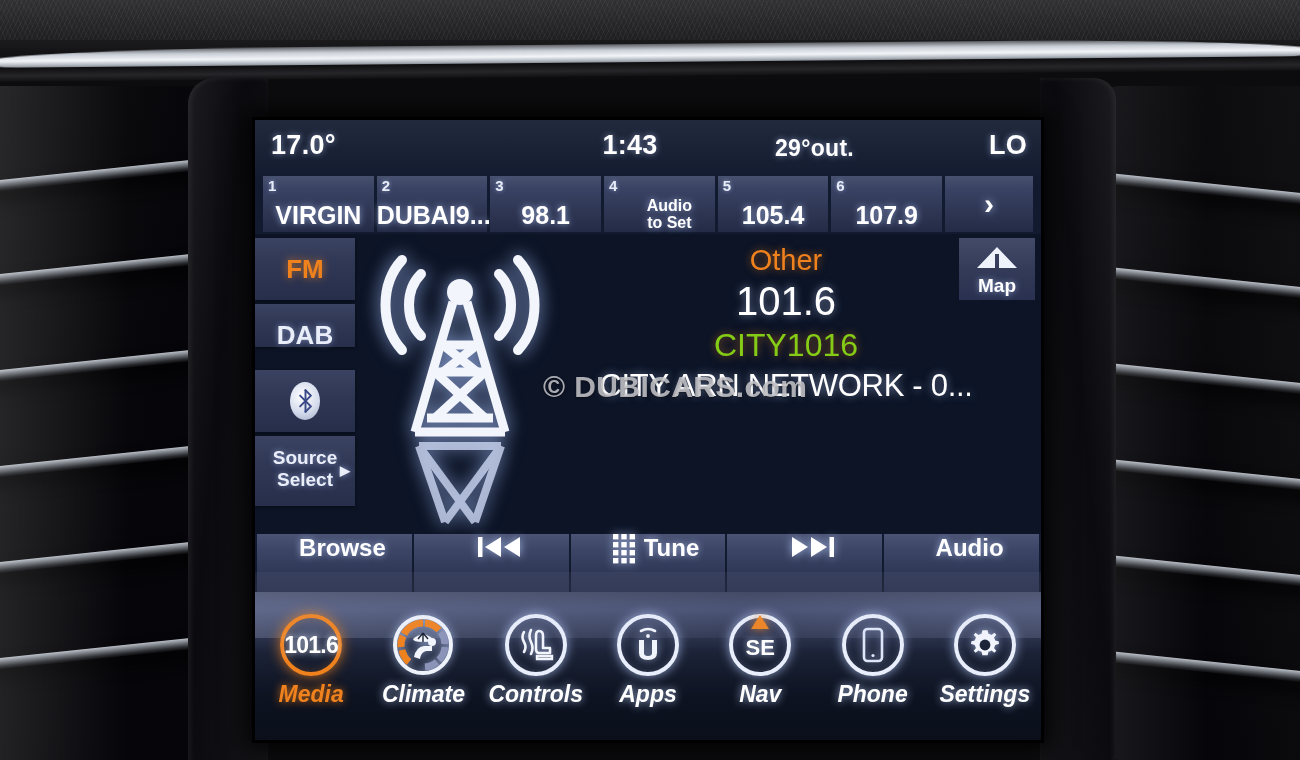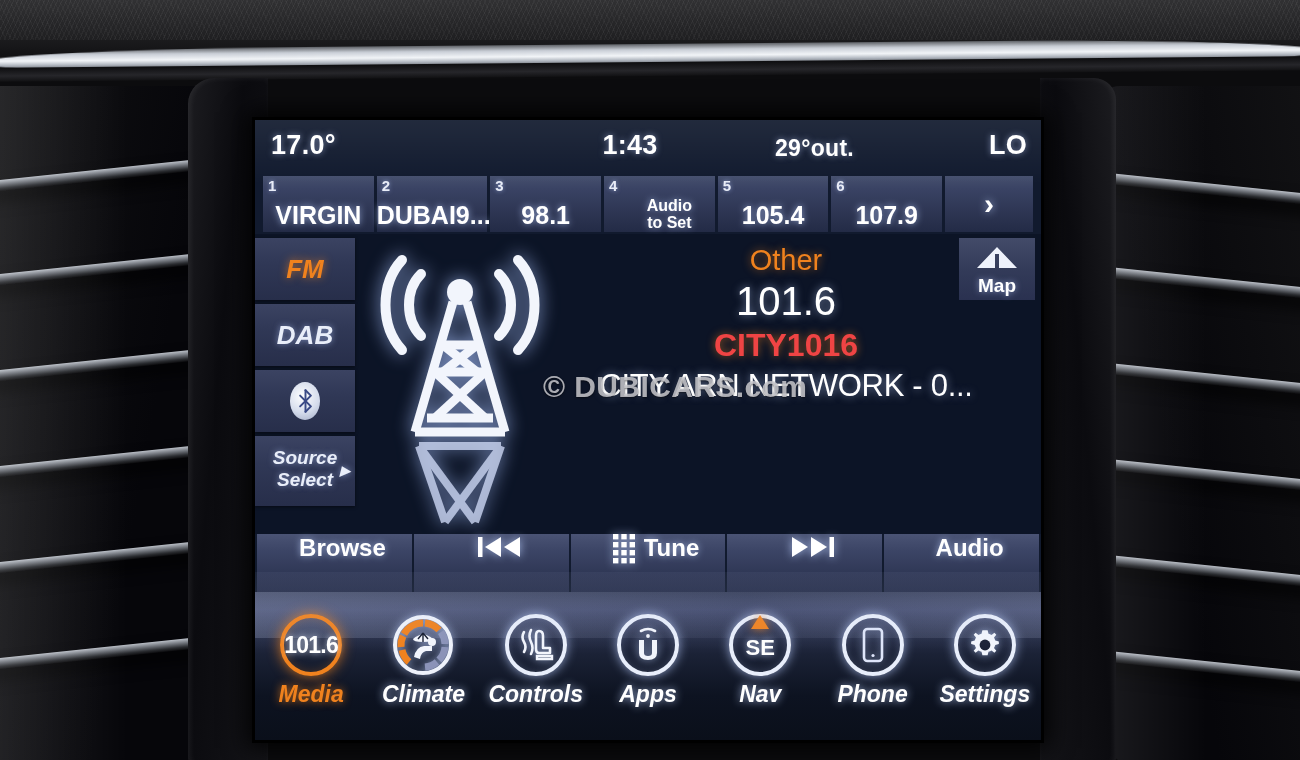--- a/index.html
+++ b/index.html
@@ -133,26 +133,25 @@
   }
 
   
   #rail{ position:absolute; left:0; top:0; width:105px; height:300px; }
   .rail-btn{
     position:absolute; left:0; width:100px;
     background:linear-gradient(180deg,#3b4362 0%,#303856 40%,#272e4a 100%);
     color:#e9eef9; text-align:center;
     font-weight:bold;
     box-shadow:0 1px 3px rgba(0,0,0,.5);
-    font-style:italic;
   }
   .rail-btn span{ text-shadow:0 0 6px rgba(180,200,255,.6); }
   #rb-fm   { top:4px;   height:62px; line-height:62px; font-size:26px; color:#f0821e; }
   #rb-fm span{ color:#f0821e; text-shadow:0 0 8px rgba(240,130,30,.7); }
-  #rb-dab  { top:70px;  height:62px; line-height:62px; font-size:26px; }
+  #rb-dab  { top:70px;  height:43px; line-height:62px; font-size:26px; }
   #rb-bt   { top:136px; height:62px; }
   #rb-src  { top:202px; height:70px; font-size:19px; line-height:22px; padding-top:11px; }
   #rb-src .arr{ position:absolute; right:5px; top:50%; transform:translateY(-50%);
                 font-size:13px; }
   .bt-glyph{
     position:absolute; left:50%; top:50%; transform:translate(-50%,-50%);
     width:30px; height:38px; border-radius:50%;
     background:radial-gradient(circle at 42% 38%,#ffffff,#d5dcec 55%,#9fa9c4);
     display:flex; align-items:center; justify-content:center;
   }
@@ -173,21 +172,21 @@
   
   #tower{ position:absolute; left:120px; top:6px; width:170px; height:290px; }
   #tower svg{ width:100%; height:100%; filter:drop-shadow(0 0 9px rgba(170,195,255,.75)); }
 
   
   #info{ position:absolute; left:296px; top:10px; width:470px;text-align:center; }
   #info .genre{ font-size:29px; color:#f0821e; font-weight:normal;
                 text-shadow:0 0 9px rgba(240,130,30,.6); margin-bottom:1px;}
   #info .freq { font-size:40px; color:#fff; font-weight:normal; line-height:46px;
                 text-shadow:0 0 9px rgba(190,210,255,.6); }
-  #info .call { font-size:32px; color:#ef4444; font-weight:bold; line-height:42px;
+  #info .call { font-size:32px; color:#84cc16; font-weight:normal; line-height:42px;
                 text-shadow:0 0 9px rgba(240,130,30,.6); }
   #info .txt  { font-size:31px; color:#fff; font-weight:normal; line-height:40px;
                 letter-spacing:-.3px;
                 text-shadow:0 0 9px rgba(190,210,255,.6); white-space:nowrap;}
 
   
   #wm{
     position:absolute; left:288px; top:250px; z-index:20;
     font-size:30px; font-weight:bold; color:rgba(208,208,212,.82);
     letter-spacing:.4px; pointer-events:none;

